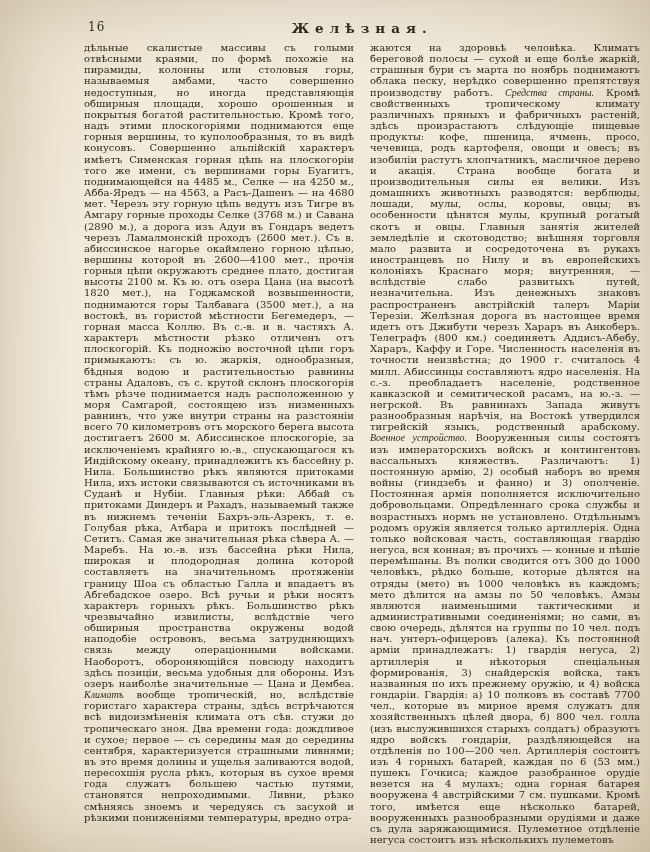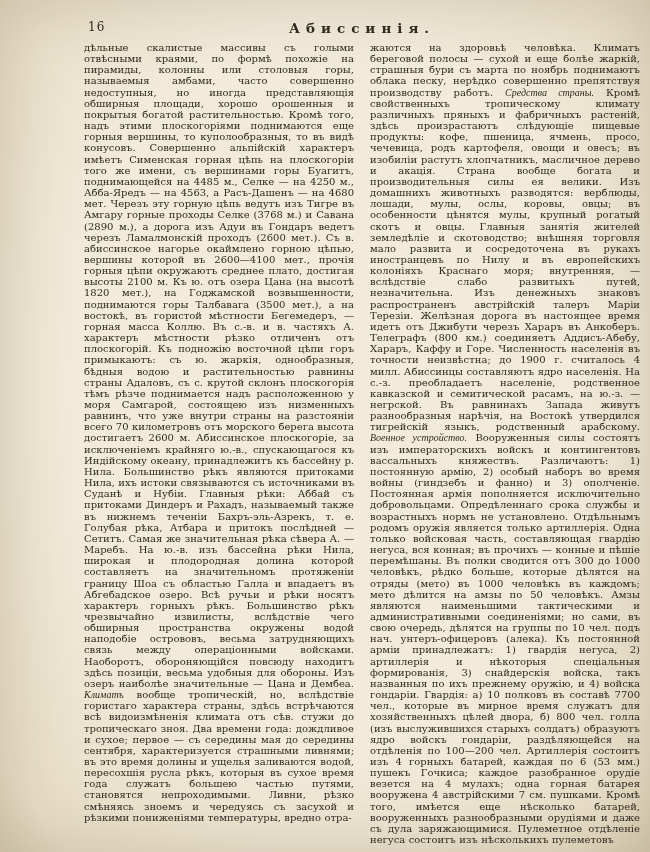--- a/index.html
+++ b/index.html
@@ -46,21 +46,21 @@
   }
   .col i { font-style: italic; font-family: Liberation Serif, serif; }
 </style>
 </head>
 <body>
 
 <div class="page">
 
   <div class="header">
     <span class="page-num">16</span>
-    <span class="title">Абиссинія.</span>
+    <span class="title">Желѣзная.</span>
   </div>
 
   <div class="columns">
 
     <div class="col">
       <span>дѣльные скалистые массивы съ голыми отвѣсными краями, по формѣ похожіе на пирамиды, колонны или столовыя горы, называемыя амбами, часто совершенно недоступныя, но иногда представляющія обширныя площади, хорошо орошенныя и покрытыя богатой растительностью. Кромѣ того, надъ этими плоскогоріями поднимаются еще горныя вершины, то куполообразныя, то въ видѣ конусовъ. Совершенно альпійскій характеръ имѣетъ Сименская горная цѣпь на плоскогоріи того же имени, съ вершинами горы Буагитъ, поднимающейся на 4485 м., Селке — на 4250 м., Абба-Яредъ — на 4563, а Расъ-Дашенъ — на 4680 мет. Черезъ эту горную цѣпь ведутъ изъ Тигре въ Амгару горные проходы Селке (3768 м.) и Савана (2890 м.), а дорога изъ Адуи въ Гондаръ ведетъ черезъ Ламалмонскій проходъ (2600 мет.). Съ в. абиссинское нагорье окаймлено горною цѣпью, вершины которой въ 2600—4100 мет., прочія горныя цѣпи окружаютъ среднее плато, достигая высоты 2100 м. Къ ю. отъ озера Цана (на высотѣ 1820 мет.), на Годжамской возвышенности, поднимаются горы Талбавага (3500 мет.), а на востокѣ, въ гористой мѣстности Бегемедеръ, — горная масса Коллю. Въ с.-в. и в. частяхъ А. характеръ мѣстности рѣзко отличенъ отъ плоскогорій. Къ подножію восточной цѣпи горъ примыкаютъ: съ ю. жаркія, однообразныя, бѣдныя водою и растительностью равнины страны Адаловъ, съ с. крутой склонъ плоскогорія тѣмъ рѣзче поднимается надъ расположенною у моря Самгарой, состоящею изъ низменныхъ равнинъ, что уже внутри страны на разстояніи всего 70 километровъ отъ морского берега высота достигаетъ 2600 м. Абиссинское плоскогоріе, за исключеніемъ крайняго ю.-в., спускающагося къ Индійскому океану, принадлежитъ къ бассейну р. Нила. Большинство рѣкъ являются притоками Нила, ихъ истоки связываются съ источниками въ Суданѣ и Нубіи. Главныя рѣки: Аббай съ притоками Диндеръ и Рахадъ, называемый также въ нижнемъ теченіи Бахръ-эль-Азрекъ, т. е. Голубая рѣка, Атбара и притокъ послѣдней — Сетитъ. Самая же значительная рѣка сѣвера А. — Маребъ. На ю.-в. изъ бассейна рѣки Нила, широкая и плодородная долина которой составляетъ на значительномъ протяженіи границу Шоа съ областью Галла и впадаетъ въ Абгебадское озеро. Всѣ ручьи и рѣки носятъ характеръ горныхъ рѣкъ. Большинство рѣкъ чрезвычайно извилисты, вслѣдствіе чего обширныя пространства окружены водой наподобіе острововъ, весьма затрудняющихъ связь между операціонными войсками. Наоборотъ, обороняющійся повсюду находитъ здѣсь позиціи, весьма удобныя для обороны. Изъ озеръ наиболѣе значительные — Цана и Дембеа. </span><i>Климатъ</i><span> вообще тропическій, но, вслѣдствіе гористаго характера страны, здѣсь встрѣчаются всѣ видоизмѣненія климата отъ сѣв. стужи до тропическаго зноя. Два времени года: дождливое и сухое; первое — съ середины мая до середины сентября, характеризуется страшными ливнями; въ это время долины и ущелья заливаются водой, пересохшія русла рѣкъ, которыя въ сухое время года служатъ большею частью путями, становятся непроходимыми. Ливни, рѣзко смѣняясь зноемъ и чередуясь съ засухой и рѣзкими пониженіями температуры, вредно отра-</span>
     </div>
 
     <div class="col">
       <span>жаются на здоровьѣ человѣка. Климатъ береговой полосы — сухой и еще болѣе жаркій, страшныя бури съ марта по ноябрь поднимаютъ облака песку, нерѣдко совершенно препятствуя производству работъ. </span><i>Средства страны.</i><span> Кромѣ свойственныхъ тропическому климату различныхъ пряныхъ и фабричныхъ растеній, здѣсь произрастаютъ слѣдующіе пищевые продукты: кофе, пшеница, ячмень, просо, чечевица, родъ картофеля, овощи и овесъ; въ изобиліи растутъ хлопчатникъ, масличное дерево и акація. Страна вообще богата и производительныя силы ея велики. Изъ домашнихъ животныхъ разводятся: верблюды, лошади, мулы, ослы, коровы, овцы; въ особенности цѣнятся мулы, крупный рогатый скотъ и овцы. Главныя занятія жителей земледѣліе и скотоводство; внѣшняя торговля мало развита и сосредоточена въ рукахъ иностранцевъ по Нилу и въ европейскихъ колоніяхъ Краснаго моря; внутренняя, — вслѣдствіе слабо развитыхъ путей, незначительна. Изъ денежныхъ знаковъ распространенъ австрійскій талеръ Маріи Терезіи. Желѣзная дорога въ настоящее время идетъ отъ Джибути черезъ Хараръ въ Анкоберъ. Телеграфъ (800 км.) соединяетъ Аддисъ-Абебу, Хараръ, Каффу и Горе. Численность населенія въ точности неизвѣстна; до 1900 г. считалось 4 милл. Абиссинцы составляютъ ядро населенія. На с.-з. преобладаетъ населеніе, родственное кавказской и семитической расамъ, на ю.-з. — негрской. Въ равнинахъ Запада живутъ разнообразныя нарѣчія, на Востокѣ утвердился тигрейскій языкъ, родственный арабскому. </span><i>Военное устройство.</i><span> Вооруженныя силы состоятъ изъ императорскихъ войскъ и контингентовъ вассальныхъ княжествъ. Различаютъ: 1) постоянную армію, 2) особый наборъ во время войны (гиндзебъ и фанно) и 3) ополченіе. Постоянная армія пополняется исключительно добровольцами. Опредѣленнаго срока службы и возрастныхъ нормъ не установлено. Отдѣльнымъ родомъ оружія является только артиллерія. Одна только войсковая часть, составляющая гвардію негуса, вся конная; въ прочихъ — конные и пѣшіе перемѣшаны. Въ полки сводится отъ 300 до 1000 человѣкъ, рѣдко больше, которые дѣлятся на отряды (мето) въ 1000 человѣкъ въ каждомъ; мето дѣлится на амзы по 50 человѣкъ. Амзы являются наименьшими тактическими и административными соединеніями; но сами, въ свою очередь, дѣлятся на группы по 10 чел. подъ нач. унтеръ-офицеровъ (алека). Къ постоянной арміи принадлежатъ: 1) гвардія негуса, 2) артиллерія и нѣкоторыя спеціальныя формированія, 3) снайдерскія войска, такъ названныя по ихъ прежнему оружію, и 4) войска гондаріи. Гвардія: а) 10 полковъ въ составѣ 7700 чел., которые въ мирное время служатъ для хозяйственныхъ цѣлей двора, б) 800 чел. голла (изъ выслужившихся старыхъ солдатъ) образуютъ ядро войскъ гондаріи, раздѣляющейся на отдѣленія по 100—200 чел. Артиллерія состоитъ изъ 4 горныхъ батарей, каждая по 6 (53 мм.) пушекъ Гочкиса; каждое разобранное орудіе везется на 4 мулахъ; одна горная батарея вооружена 4 австрійскими 7 см. пушками. Кромѣ того, имѣется еще нѣсколько батарей, вооруженныхъ разнообразными орудіями и даже съ дула заряжающимися. Пулеметное отдѣленіе негуса состоитъ изъ нѣсколькихъ пулеметовъ</span>

